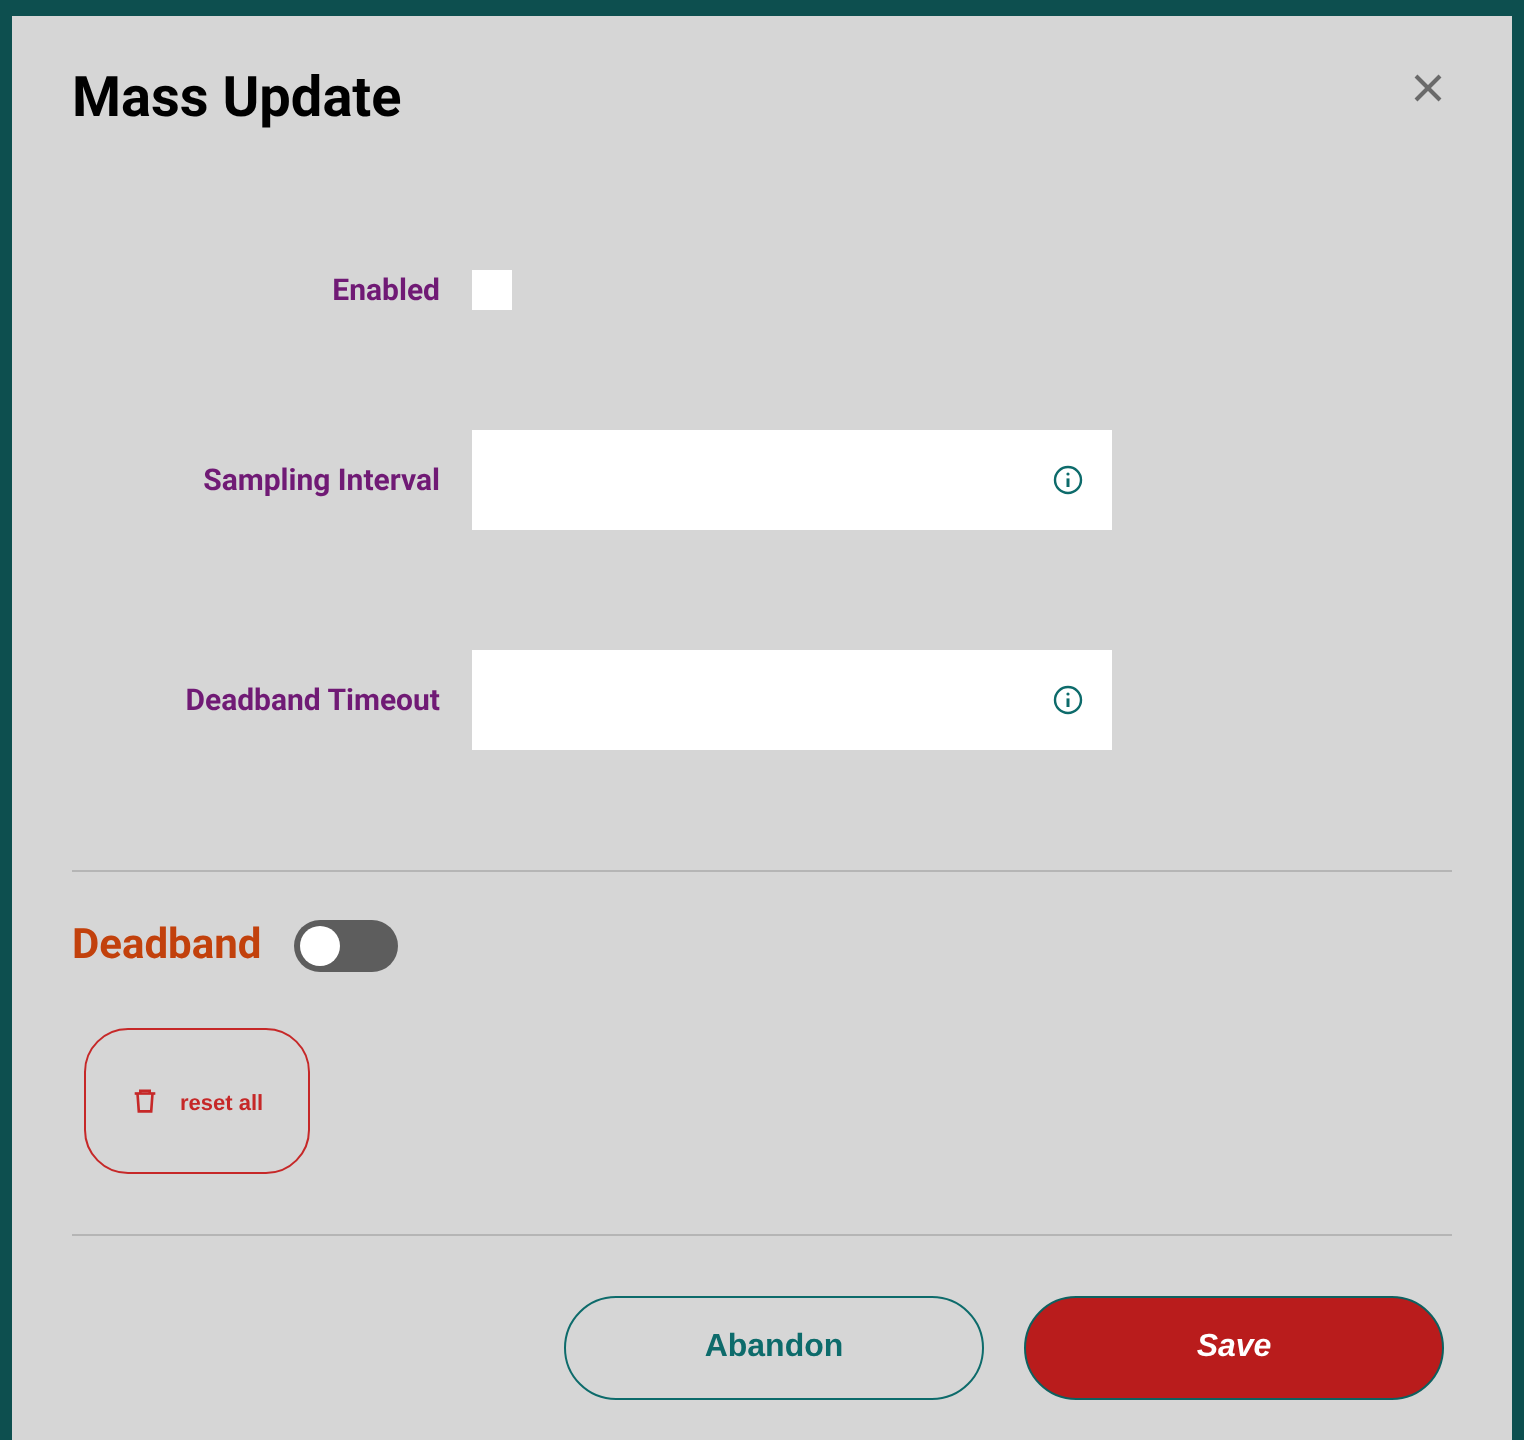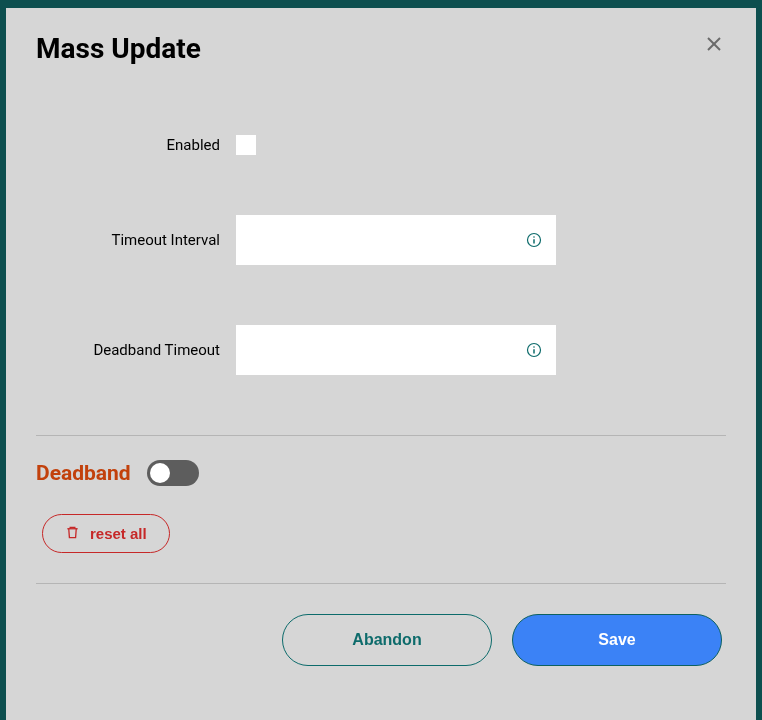--- a/index.html
+++ b/index.html
@@ -49,22 +49,22 @@
       display: flex;
       align-items: center;
       margin-top: 60px;
     }
     .form-row.first { margin-top: 60px; }
     .form-label {
       width: 200px;
       text-align: right;
       padding-right: 16px;
       font-size: 15px;
-      font-weight: 400;
-      color: #000000;
+      font-weight: 700;
+      color: #701a75;
     }
     .checkbox-box {
       width: 20px;
       height: 20px;
       background: #fff;
       border: none;
       cursor: pointer;
     }
     .input-wrap {
       position: relative;
@@ -124,28 +124,28 @@
       left: 3px;
       top: 3px;
       width: 20px;
       height: 20px;
       background: #fff;
       border-radius: 50%;
     }
     .reset-row { padding: 28px 30px 0 36px; }
     .reset-btn {
       display: inline-flex;
-      align-items: flex-start;
+      align-items: flex-end;
       gap: 10px;
       border: 1.5px solid #c62828;
       background: transparent;
       color: #c62828;
       border-radius: 22px;
-      padding: 10px 22px;
-      font-size: 15px;
+      padding: 28px 22px;
+      font-size: 11px;
       font-weight: 700;
       cursor: pointer;
     }
     .reset-btn svg { width: 15px; height: 15px; }
     .divider2 {
       border: none;
       border-top: 1px solid #b5b5b5;
       margin: 30px 30px 0 30px;
     }
     .footer {
@@ -162,23 +162,24 @@
       cursor: pointer;
       min-width: 210px;
       text-align: center;
     }
     .btn-secondary {
       background: transparent;
       border: 1.5px solid #0d6b6b;
       color: #0d6b6b;
     }
     .btn-primary {
-      background: #3b82f6;
+      background: #b91c1c;
       border: 1.5px solid #0d6160;
       color: #fff;
+      font-style: italic;
     }
   </style>
 </head>
 <body>
 
 <div class="modal-overlay">
 
   <div class="modal-header">
     <h1 class="modal-title">Mass Update</h1>
     <button class="close-btn">
@@ -190,21 +191,21 @@
   </div>
 
   <div class="form-body">
 
     <div class="form-row first">
       <label class="form-label">Enabled</label>
       <button class="checkbox-box"></button>
     </div>
 
     <div class="form-row">
-      <label class="form-label">Timeout Interval</label>
+      <label class="form-label">Sampling Interval</label>
       <div class="input-wrap">
         <input class="text-input" type="text" value="" style="">
         <button class="info-btn">
           <svg viewBox="0 0 16 16" fill="none" stroke="currentColor" stroke-width="1.2">
             <circle cx="8" cy="8" r="6.5"></circle>
             <circle cx="8" cy="5" r="0.8" fill="currentColor" stroke="none"></circle>
             <line x1="8" y1="7.2" x2="8" y2="11.5" stroke-width="1.5"></line>
           </svg>
         </button>
       </div>

